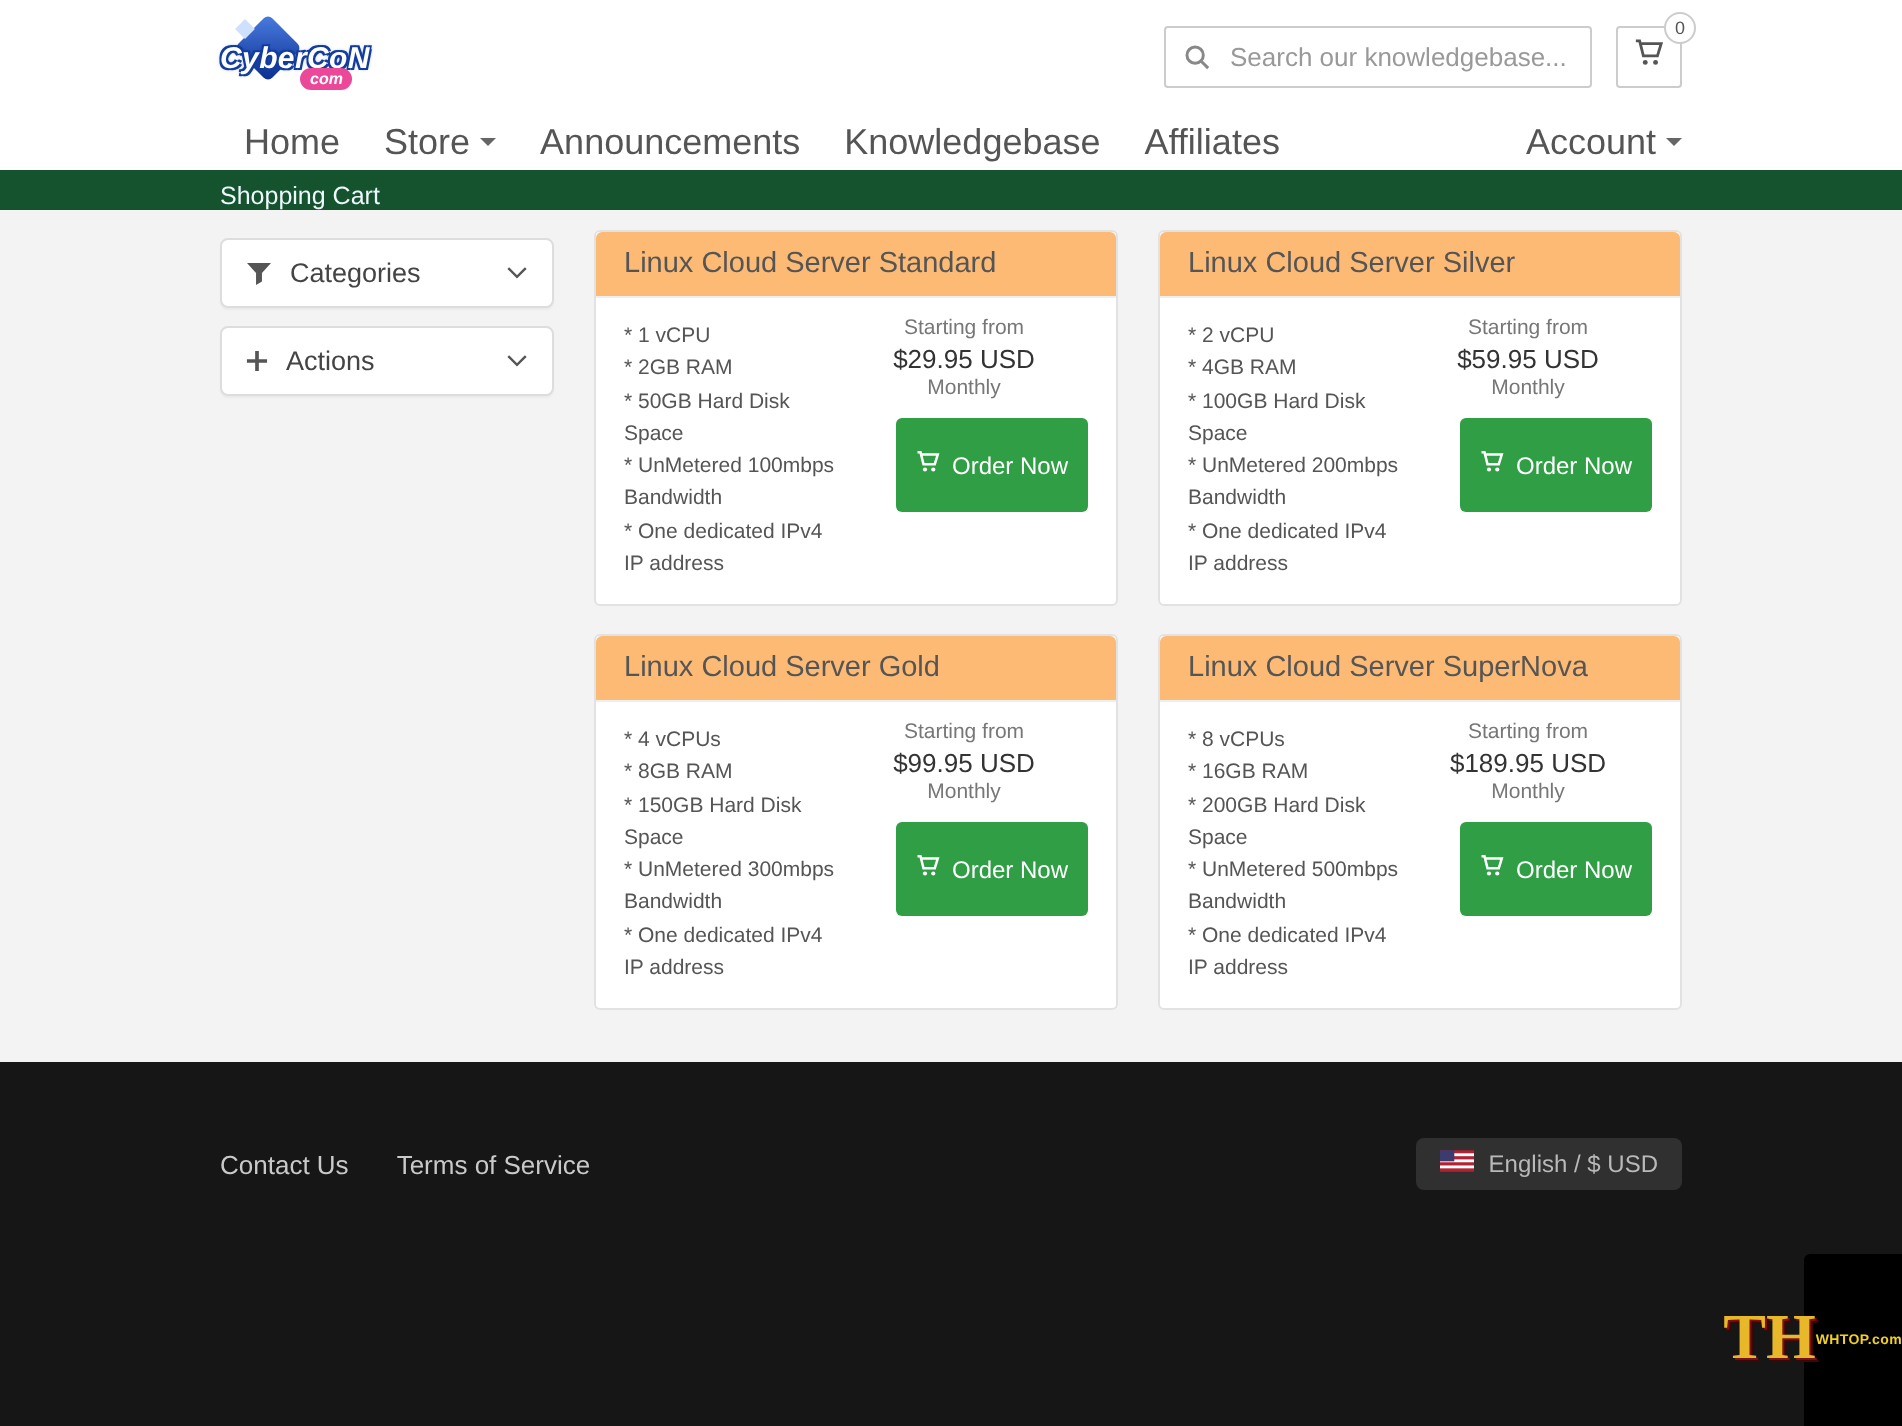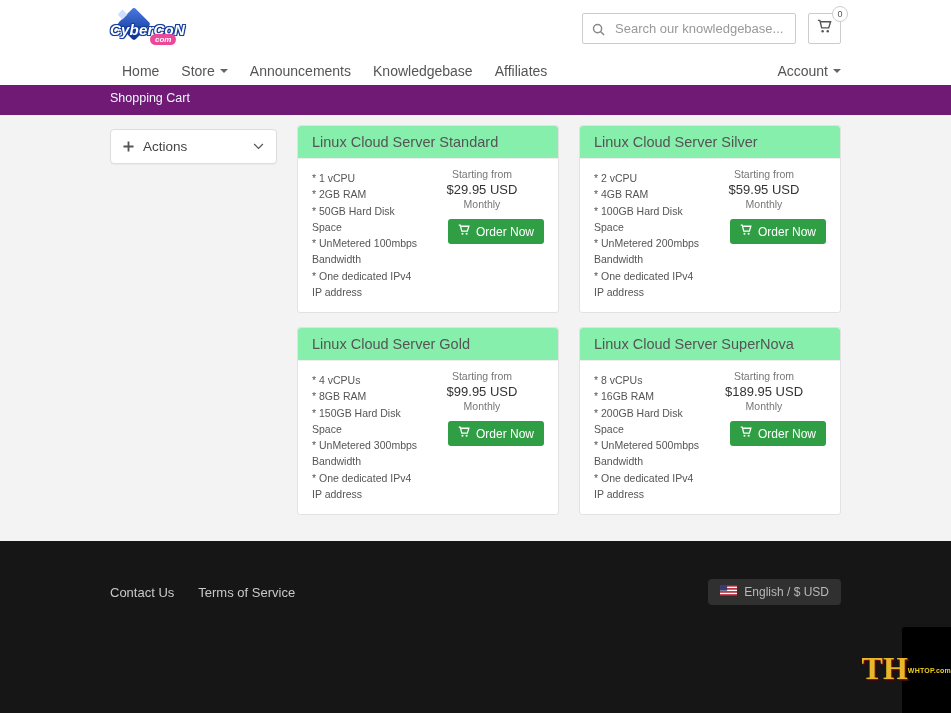--- a/index.html
+++ b/index.html
@@ -27,53 +27,53 @@
       padding:0 10px 0 32px; font-size:13px; color:#555; outline:none; font-family:inherit; background:#fff; }
   .search-wrap input::placeholder { color:#999; }
   .search-wrap .mag { position:absolute; left:10px; top:9px; }
   .cart-btn { position:relative; width:33px; height:31px; margin-left:12px; background:#fff;
       border:1px solid #ccc; border-radius:2px; cursor:pointer; display:flex; align-items:center; justify-content:center; }
   .cart-badge { position:absolute; top:-8px; right:-8px; min-width:16px; height:16px; background:#fff;
       border:1px solid #ccc; border-radius:50%; font-size:9px; line-height:14px; color:#555; text-align:center; }
 
   
   .navbar { background:#fff; }
-  .nav-inner { display:flex; align-items:center; height:28px; font-size:14px; }
+  .nav-inner { display:flex; align-items:center; height:28px; font-size:18px; }
   .nav-item { color:#555; padding:0 11px; cursor:pointer; display:flex; align-items:center; line-height:28px; }
   .nav-item.first { padding-left:12px; }
   .nav-item.account { margin-left:auto; padding-right:0; }
   .caret { display:inline-block; width:0; height:0; border-left:4px solid transparent;
       border-right:4px solid transparent; border-top:4px solid #666; margin-left:5px; }
 
   
-  .crumbbar { background:#701a75; height:30px; }
+  .crumbbar { background:#14532d; height:20px; }
   .crumbbar .crumb { color:#eef8fc; font-size:12.5px; line-height:27px; cursor:pointer; }
 
   
   .main-wrap { display:flex; gap:20px; padding-top:10px; }
   .sidebar { width:167px; flex-shrink:0; padding-top:4px; }
   .panel { background:#fff; border:1px solid #ddd; border-radius:4px; padding:9px 12px; margin-bottom:9px;
       display:flex; align-items:center; color:#444; font-size:13.5px; cursor:pointer;
       box-shadow:0 1px 1px rgba(0,0,0,0.04); }
   .panel .p-icon { margin-right:9px; display:flex; }
   .panel .chev { margin-left:auto; display:flex; }
 
   .main { flex:1; }
   .page-title { font-size:30px; font-weight:400; color:#333; margin:0 0 16px; letter-spacing:0.2px; }
 
   .grid { display:flex; flex-wrap:wrap; gap:14px 20px; }
   .card { width:262px; background:#fff; border:1px solid #e2e2e2; border-radius:3px; }
-  .card-header { padding:8px 14px; background:#86efac; border-bottom:1px solid #eee;
+  .card-header { padding:8px 14px; background:#fdba74; border-bottom:1px solid #eee;
       font-size:14.5px; color:#555; border-radius:3px 3px 0 0; }
   .card-body { display:flex; padding:9px 14px 12px; }
   .specs { list-style:none; margin:2px 0 0; padding:0; font-size:10.5px; color:#555; line-height:1.55; flex:1; }
   .pricing { width:124px; display:flex; flex-direction:column; align-items:flex-end; }
   .starting, .cycle { font-size:10.5px; color:#777; width:100%; text-align:center; }
   .price { font-size:13px; color:#333; width:100%; text-align:center; margin:2px 0 1px; }
-  .order-btn { background:#2f9e44; border:none; color:#fff; font-size:12px; padding:5px 10px;
+  .order-btn { background:#2f9e44; border:none; color:#fff; font-size:12px; padding:16px 10px;
       border-radius:3px; display:inline-flex; align-items:center; gap:6px; cursor:pointer;
       margin-top:9px; font-family:inherit; }
 
   .powered { text-align:center; margin:46px 0 0; font-size:15px; color:#555; }
   .powered .pfx { margin-right:5px; }
   .powered a { color:#3989c6; text-decoration:none; cursor:pointer; }
 
   
   .footer { background:#161616; margin-top:26px; height:200px; padding-top:38px; }
   .footer-top { display:flex; align-items:center; }
@@ -153,20 +153,33 @@
   </div>
 
   <div class="crumbbar">
     <div class="container">
       <span class="crumb">Shopping Cart</span>
     </div>
   </div>
 
   <div class="container main-wrap">
     <div class="sidebar">
+      <div class="panel">
+        <span class="p-icon">
+          <svg width="13" height="12" viewBox="0 0 14 13" fill="#555">
+            <path d="M0.5 0.5h13L8.6 6v4.6l-3.2 1.8V6z"></path>
+          </svg>
+        </span>
+        <span>Categories</span>
+        <span class="chev">
+          <svg width="11" height="7" viewBox="0 0 12 8" fill="none" stroke="#555" stroke-width="1.4">
+            <path d="M1 1.2l5 5 5-5"></path>
+          </svg>
+        </span>
+      </div>
       <div class="panel">
         <span class="p-icon">
           <svg width="11" height="11" viewBox="0 0 12 12" fill="#555">
             <path d="M5 0.5h2v4.5h4.5v2H7v4.5H5V7H0.5V5H5z"></path>
           </svg>
         </span>
         <span>Actions</span>
         <span class="chev">
           <svg width="11" height="7" viewBox="0 0 12 8" fill="none" stroke="#555" stroke-width="1.4">
             <path d="M1 1.2l5 5 5-5"></path>

